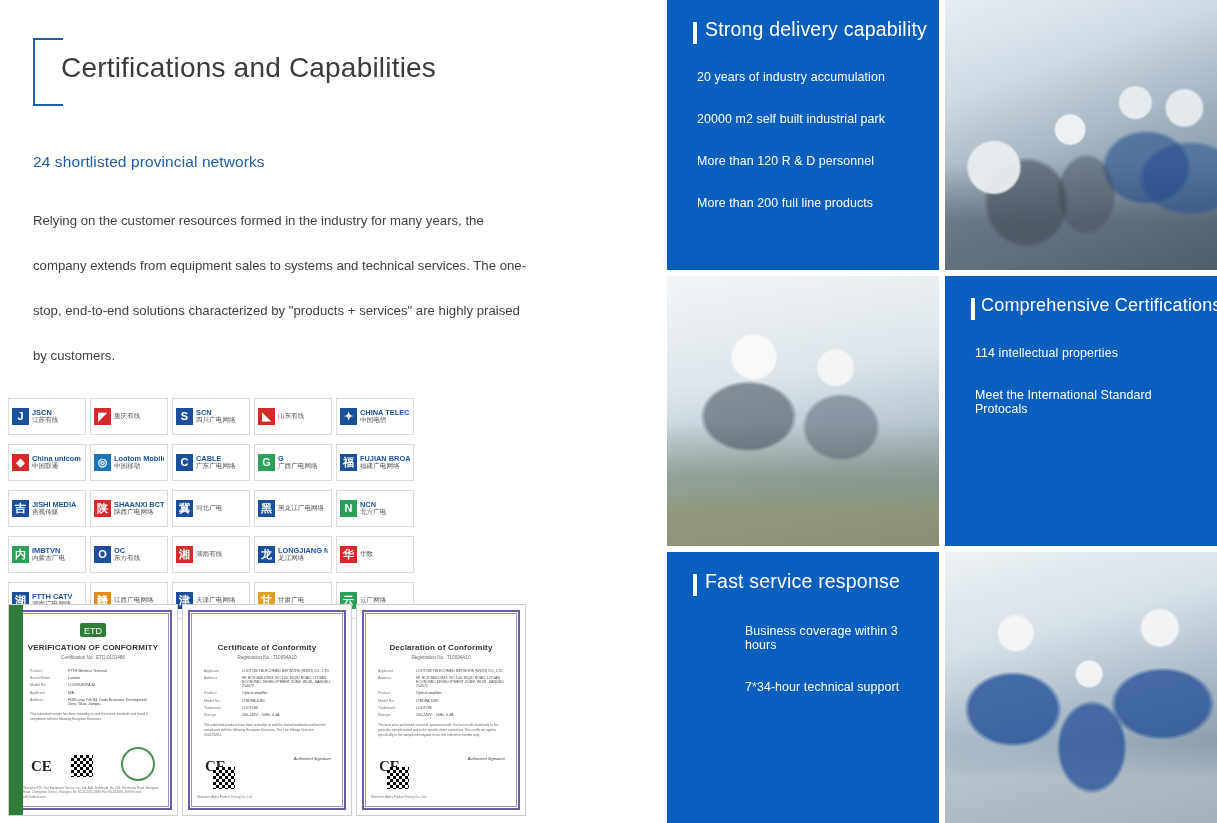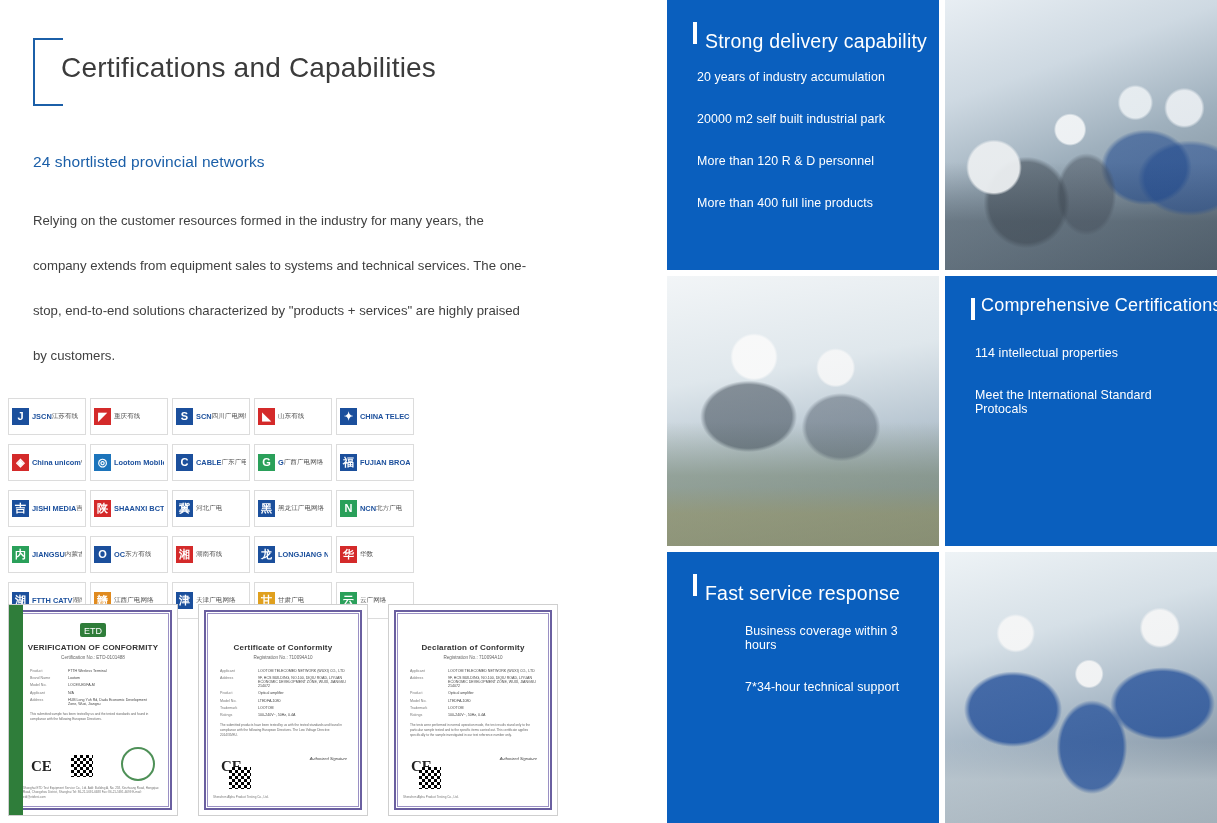--- a/index.html
+++ b/index.html
@@ -53,26 +53,26 @@
     border: 1px solid #dcdcdc; background: #fff;
     display: flex; align-items: center; justify-content: flex-start;
     padding: 2px 3px; overflow: hidden;
   }
   .logo-mark {
     width: 17px; height: 17px; flex: 0 0 17px;
     margin-right: 3px;
     display: flex; align-items: center; justify-content: center;
     font-size: 11px; line-height: 1; color: #fff; font-weight: bold;
   }
-  .logo-txt { display: flex; flex-direction: row; line-height: 1.05; overflow: hidden; }
+  .logo-txt { display: flex; flex-direction: column; line-height: 1.05; overflow: hidden; }
   .logo-en { font-size: 7.4px; font-weight: bold; color: #1b4f9c; white-space: nowrap; }
   .logo-cn { font-size: 6.6px; color: #555; white-space: nowrap; }
 
   
-  .certs { position: absolute; left: 8px; top: 604px; display: flex; gap: 20px; }
+  .certs { position: absolute; left: 8px; top: 604px; display: flex; gap: 4px; }
   .cert {
     width: 170px; height: 212px;
     border: 1px solid #cfcfcf;
     background: #fff;
     position: relative;
     padding: 8px 9px;
     overflow: hidden;
   }
   .cert-inner { position: absolute; inset: 5px; border: 2px solid #6a5fa0; }
   .cert-inner2 { position: absolute; inset: 8px; border: 1px solid #9a90c4; }
@@ -102,21 +102,21 @@
   .cert-sign { position: absolute; font-size: 4px; color: #444; font-style: italic; }
 
   
   .right { position: absolute; left: 661px; top: 0; width: 556px; height: 823px; }
   .tile { position: absolute; overflow: hidden; }
   .tile.blue { background: #0a5fbe; }
   .tile-accent {
     position: absolute; left: 26px; top: 22px; width: 4px; height: 22px; background: #ffffff;
   }
   .tile-head {
-    position: absolute; left: 38px; top: 30px;
+    position: absolute; left: 38px; top: 18px;
     color: #fff; font-size: 19.5px; font-weight: 400; letter-spacing: .2px;
     white-space: nowrap;
   }
   .tile-list { position: absolute; left: 30px; top: 70px; right: 14px; }
   .tile-li { color: #fff; font-size: 12.4px; margin-bottom: 28px; letter-spacing: .1px; }
 
   
   .photo { position: absolute; overflow: hidden; }
   .photo .sky {
     position: absolute; inset: 0;
@@ -283,21 +283,21 @@
           <span class="logo-mark" style="background:#2aa05a">N</span>
           <span class="logo-txt">
             <span class="logo-en">NCN</span>
             <span class="logo-cn">北方广电</span>
           </span>
         </div>
 
       <div class="logo-cell">
           <span class="logo-mark" style="background:#2aa05a">内</span>
           <span class="logo-txt">
-            <span class="logo-en">JIANGSU</span>
+            <span class="logo-en">IMBTVN</span>
             <span class="logo-cn">内蒙古广电</span>
           </span>
         </div>
       <div class="logo-cell">
           <span class="logo-mark" style="background:#1b4f9c">O</span>
           <span class="logo-txt">
             <span class="logo-en">OC</span>
             <span class="logo-cn">东方有线</span>
           </span>
         </div>
@@ -484,21 +484,21 @@
 
   <div class="right">
 
     <div class="tile blue" style="left:6px; top:0px; width:272px; height:270px;">
       <div class="tile-accent"></div>
       <div class="tile-head">Strong delivery capability</div>
       <div class="tile-list">
         <div class="tile-li">20 years of industry accumulation</div>
         <div class="tile-li">20000 m2 self built industrial park</div>
         <div class="tile-li">More than 120 R &amp; D personnel</div>
-        <div class="tile-li">More than 400 full line products</div>
+        <div class="tile-li">More than 200 full line products</div>
       </div>
     </div>
 
     <div class="photo p1" style="left:284px; top:0px; width:272px; height:270px;">
       <div class="sky"></div>
     </div>
 
     <div class="photo p2" style="left:6px; top:276px; width:272px; height:270px;">
       <div class="sky"></div>
     </div>

